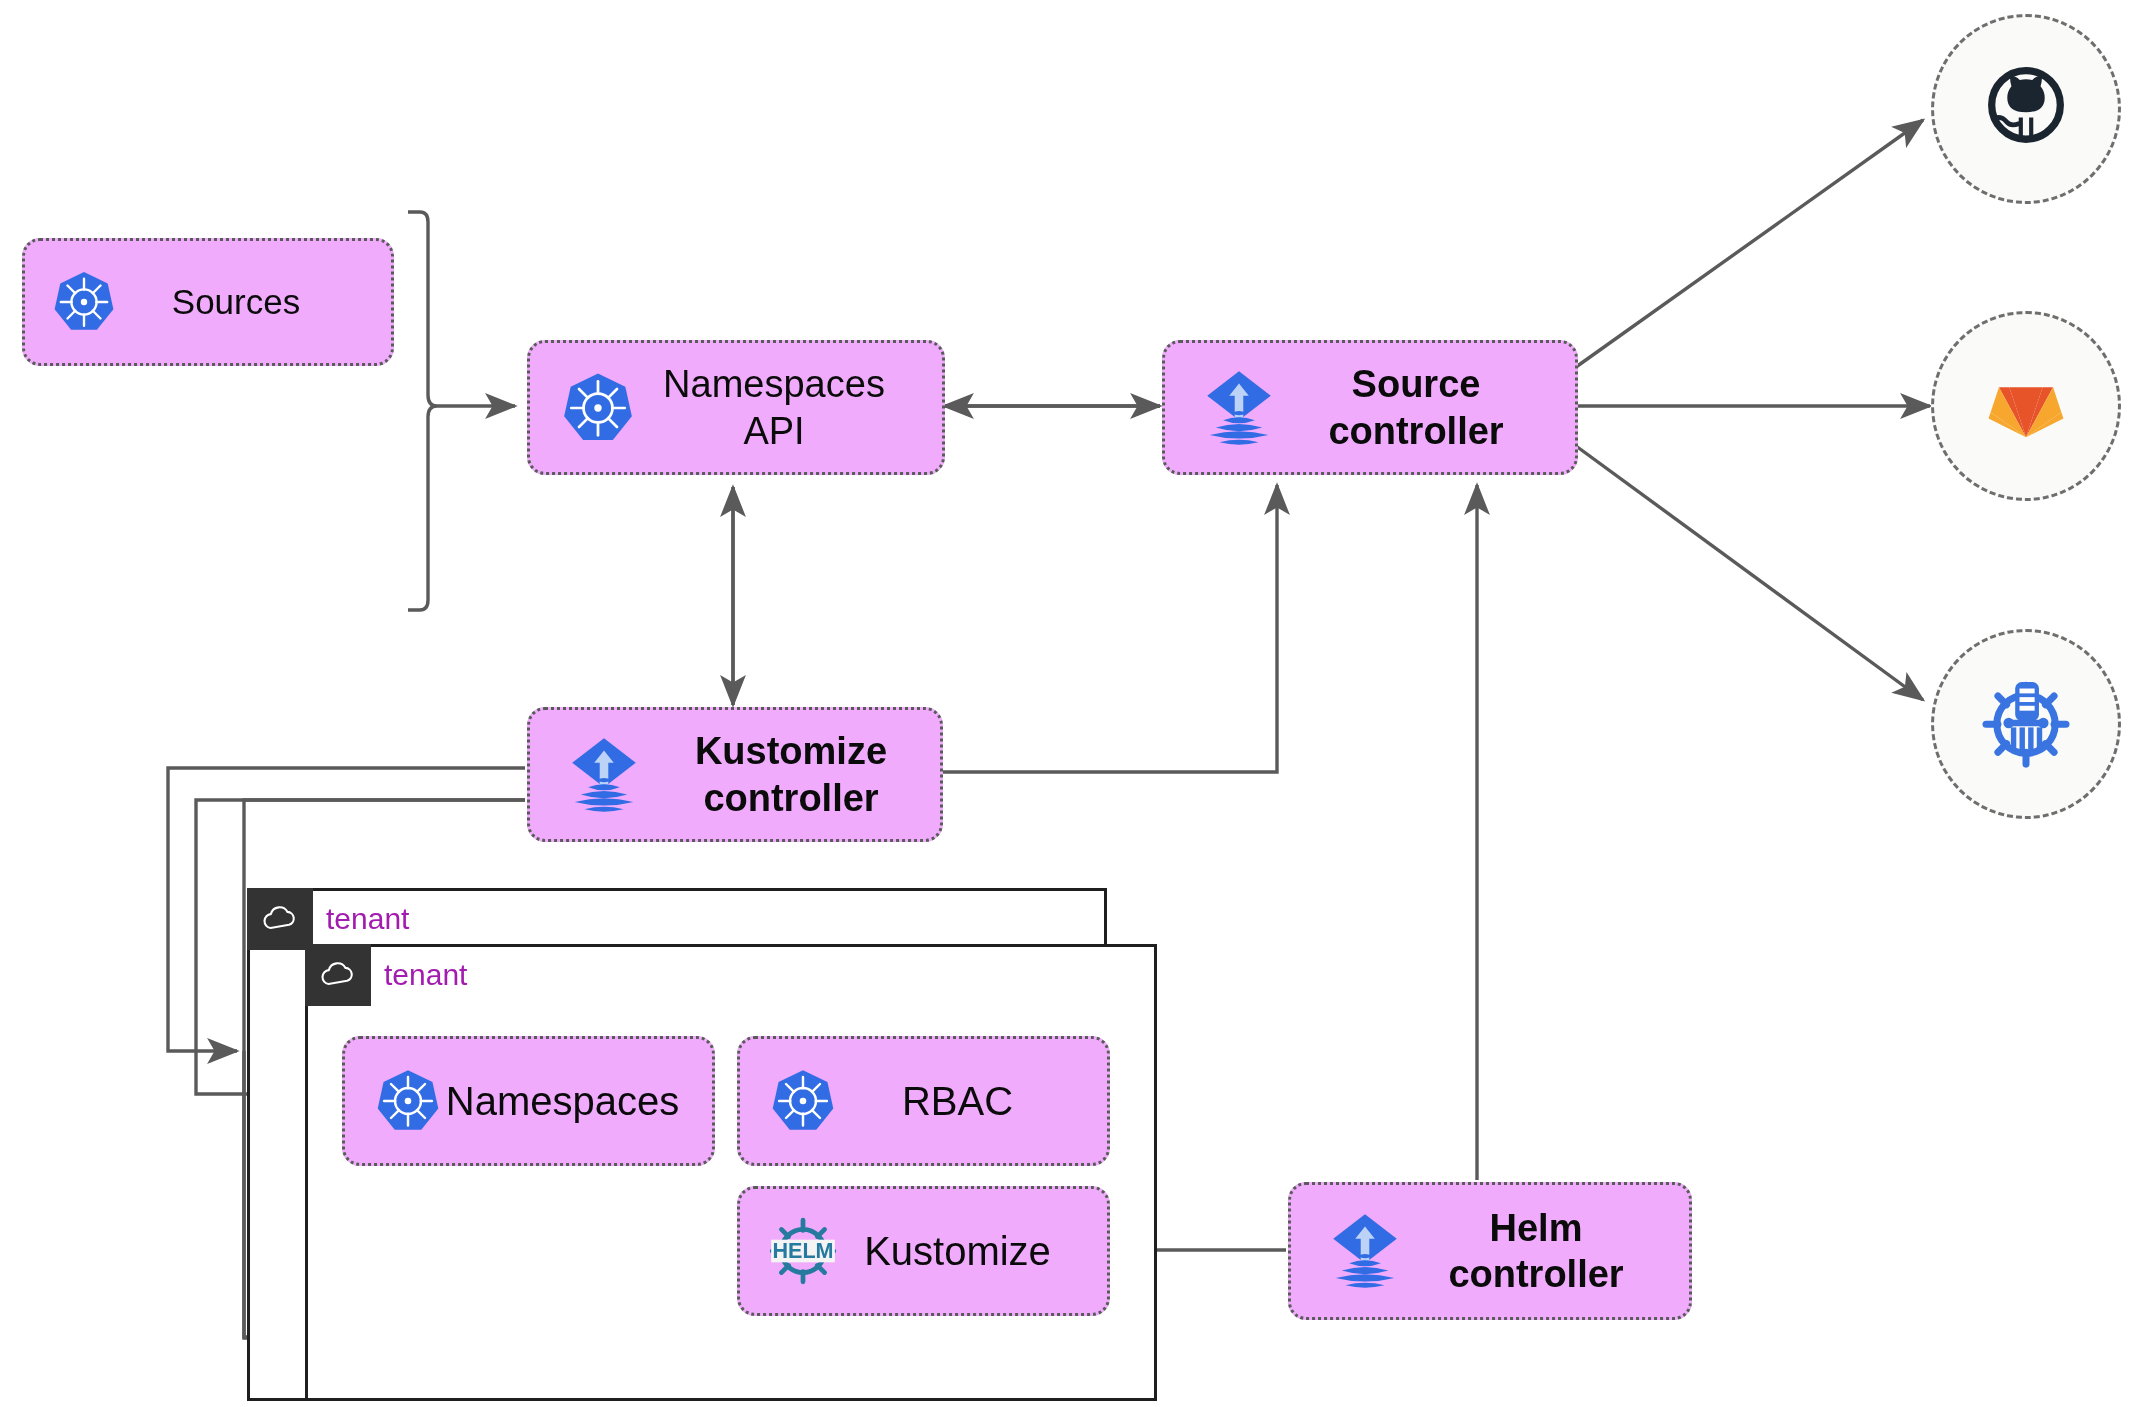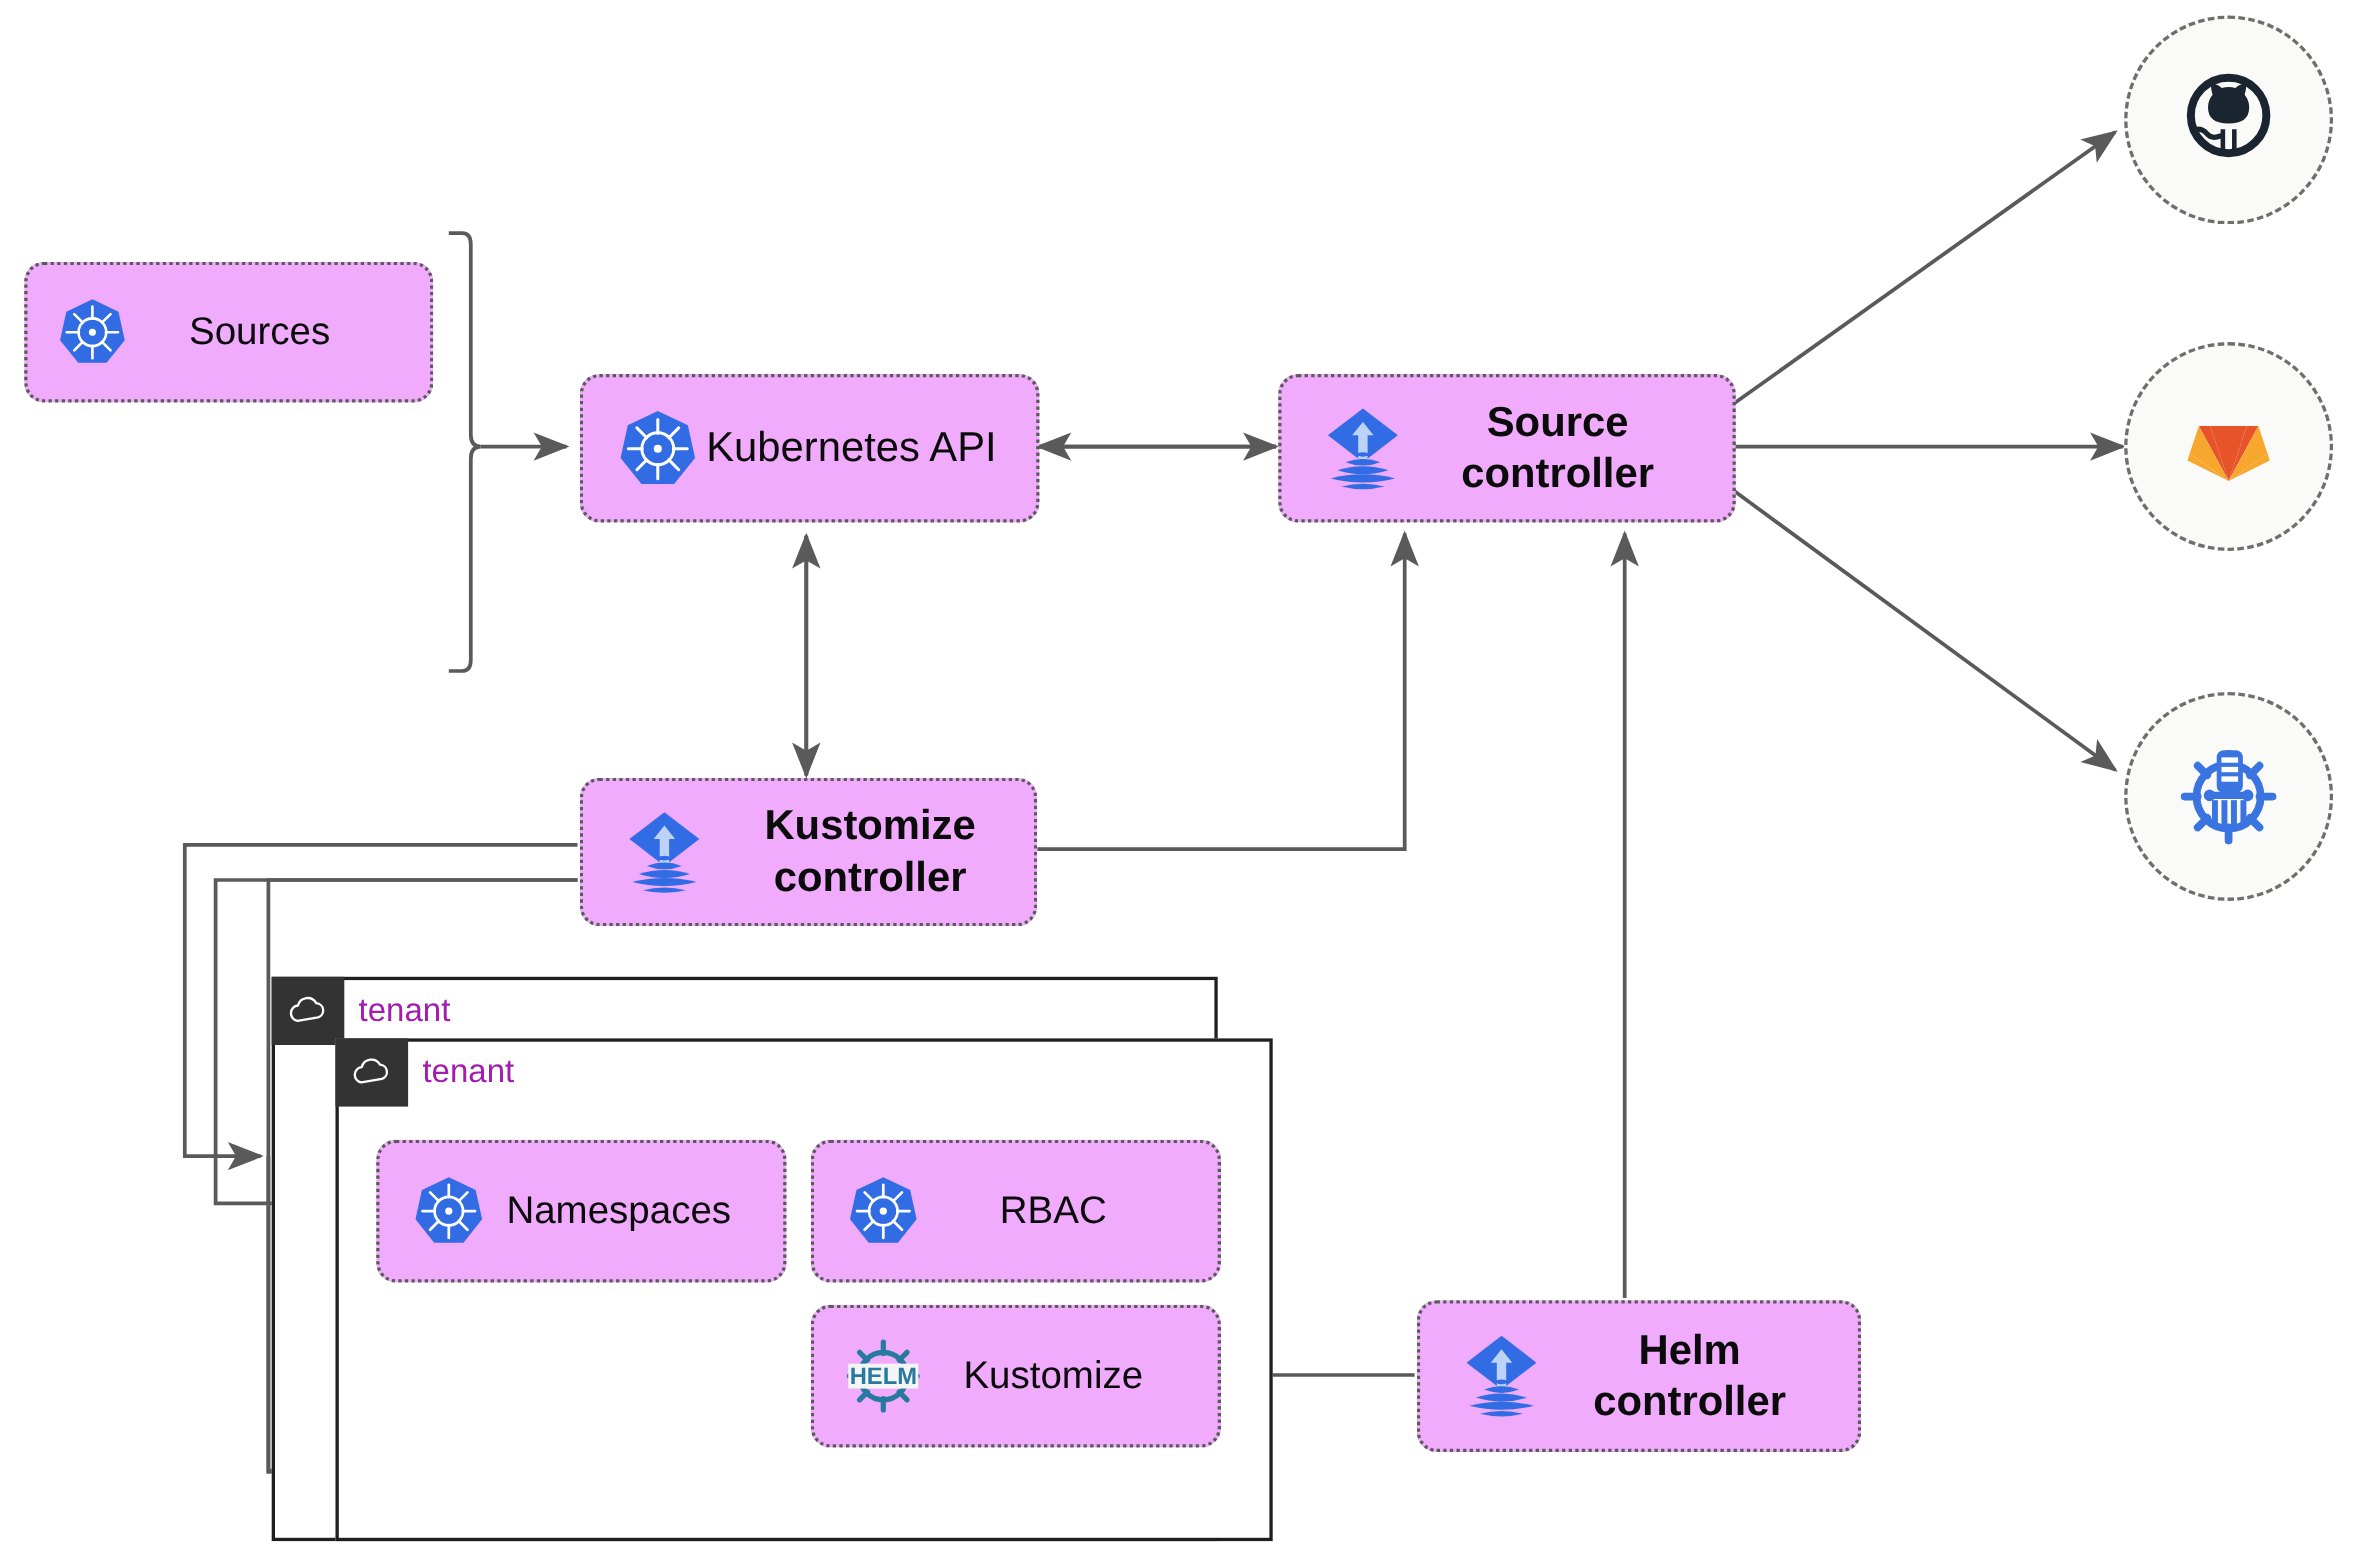--- a/index.html
+++ b/index.html
@@ -61,21 +61,21 @@
   .box-kapi .lbl { font-size: 38px; padding-right: 24px; }
 
   
   .box-ctrl { padding: 0 10px 0 26px; }
   .box-ctrl .ico { width: 96px; }
   .box-ctrl .lbl { font-size: 38px; padding-right: 20px; font-weight: bold; }
 
   
   .chip-tn { height: 130px; padding: 0 10px 0 26px; }
   .chip-tn .ico { width: 74px; }
-  .chip-tn .lbl { font-size: 35px; padding-right: 22px; }
+  .chip-tn .lbl { font-size: 40px; padding-right: 22px; }
 
   
   .tenant {
     position: absolute;
     background: #ffffff;
     border: 3px solid #1f1f1f;
     box-sizing: border-box;
   }
   .tenant-tab {
     position: absolute;
@@ -187,21 +187,21 @@
           <line x1="32" y1="44" x2="32" y2="55"></line>
           <line x1="9.5" y1="32" x2="20" y2="32"></line>
           <line x1="44" y1="32" x2="54.5" y2="32"></line>
           <line x1="16" y1="16" x2="23.5" y2="23.5"></line>
           <line x1="40.5" y1="40.5" x2="48" y2="48"></line>
           <line x1="48" y1="16" x2="40.5" y2="23.5"></line>
           <line x1="23.5" y1="40.5" x2="16" y2="48"></line>
         </g>
       </svg>
     </span>
-    <span class="lbl">Kubernetes API</span>
+    <span class="lbl">Namespaces API</span>
   </div>
 
   <div class="node box-ctrl" style="left:1162px; top:340px; width:416px; height:135px;">
     <span class="ico">
       <svg width="88" height="88" viewBox="0 0 72 72">
         <path d="M36 6 L62 26 L36 46 L10 26 Z" fill="#326ce5"></path>
         <path d="M36 16 L44 26 L39.5 26 L39.5 44 L32.5 44 L32.5 26 L28 26 Z" fill="#bcd2f7"></path>
         <g fill="#326ce5">
           <path d="M30 40 q6 -3 12 0 q-6 4 -12 0 Z"></path>
           <path d="M23 46 q13 -5 26 0 q-13 5 -26 0 Z"></path>

